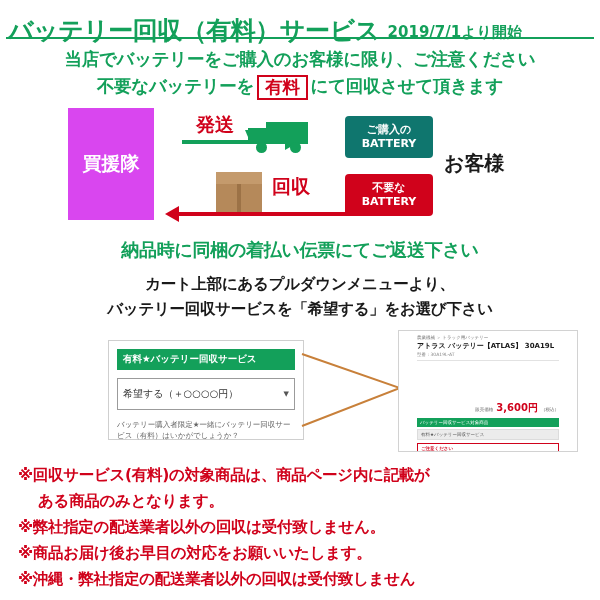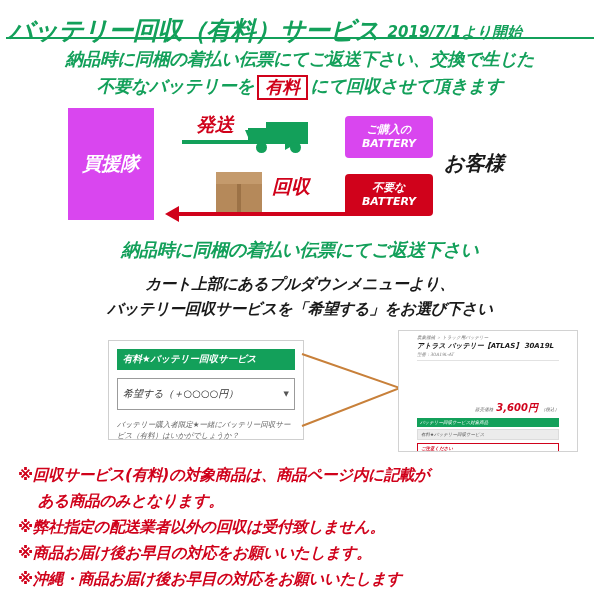--- a/index.html
+++ b/index.html
@@ -12,21 +12,20 @@
     background: #ffffff;
     font-family: "DejaVu Sans", "Liberation Sans", sans-serif;
     overflow: hidden;
     position: relative;
   }
   .page {
     position: relative;
     width: 600px;
     height: 435px;
     box-sizing: border-box;
-    font-style: italic;
   }
 
   
   .header {
     position: absolute;
     left: 0; top: 4px;
     width: 600px;
     height: 36px;
     display: flex;
     align-items: baseline;
@@ -219,21 +218,21 @@
     flex-direction: column;
     align-items: center;
     justify-content: center;
     color: #ffffff;
     font-size: 11px;
     font-weight: bold;
     line-height: 14px;
   }
   .batt-card.green {
     left: 345px; top: 8px;
-    background: #d946ef;
+    background: #0f766e;
   }
   .batt-card.red {
     left: 345px; top: 66px;
     background: #d0021b;
   }
   .customer-label {
     position: absolute;
     left: 444px; top: 42px;
     color: #1a1a1a;
     font-size: 20px;
@@ -432,21 +431,21 @@
 <div class="page">
 
   <div class="header">
     <span class="title-a">バッテリー回収（有料）</span>
     <span class="title-b">サービス</span>
     <span class="title-date">2019/7/1より開始</span>
   </div>
   <div class="header-rule"></div>
 
   <div class="lead">
-    <span>納品時に同梱の着払い伝票にてご返送下さい、交換で生じた</span>
+    <span>当店でバッテリーをご購入のお客様に限り、ご注意ください</span>
     <span class="line2">
       <span>不要なバッテリーを</span><span class="hl-box">有料</span><span>にて回収させて頂きます</span>
     </span>
   </div>
 
   <div class="diagram">
 
     <div class="shop-box">
       <span>買援隊</span>
     </div>
@@ -525,16 +524,16 @@
     </div>
   </div>
 
   <div class="notes">
     <div>
       <span>※回収サービス(有料)の対象商品は、商品ページ内に記載が</span>
       <span class="indent">ある商品のみとなります。</span>
     </div>
     <div>※弊社指定の配送業者以外の回収は受付致しません。</div>
     <div>※商品お届け後お早目の対応をお願いいたします。</div>
-    <div>※沖縄・商品お届け後お早目の対応をお願いいたします</div>
+    <div>※沖縄・弊社指定の配送業者以外の回収は受付致しません</div>
   </div>
 
 </div>
 
 </body></html>

